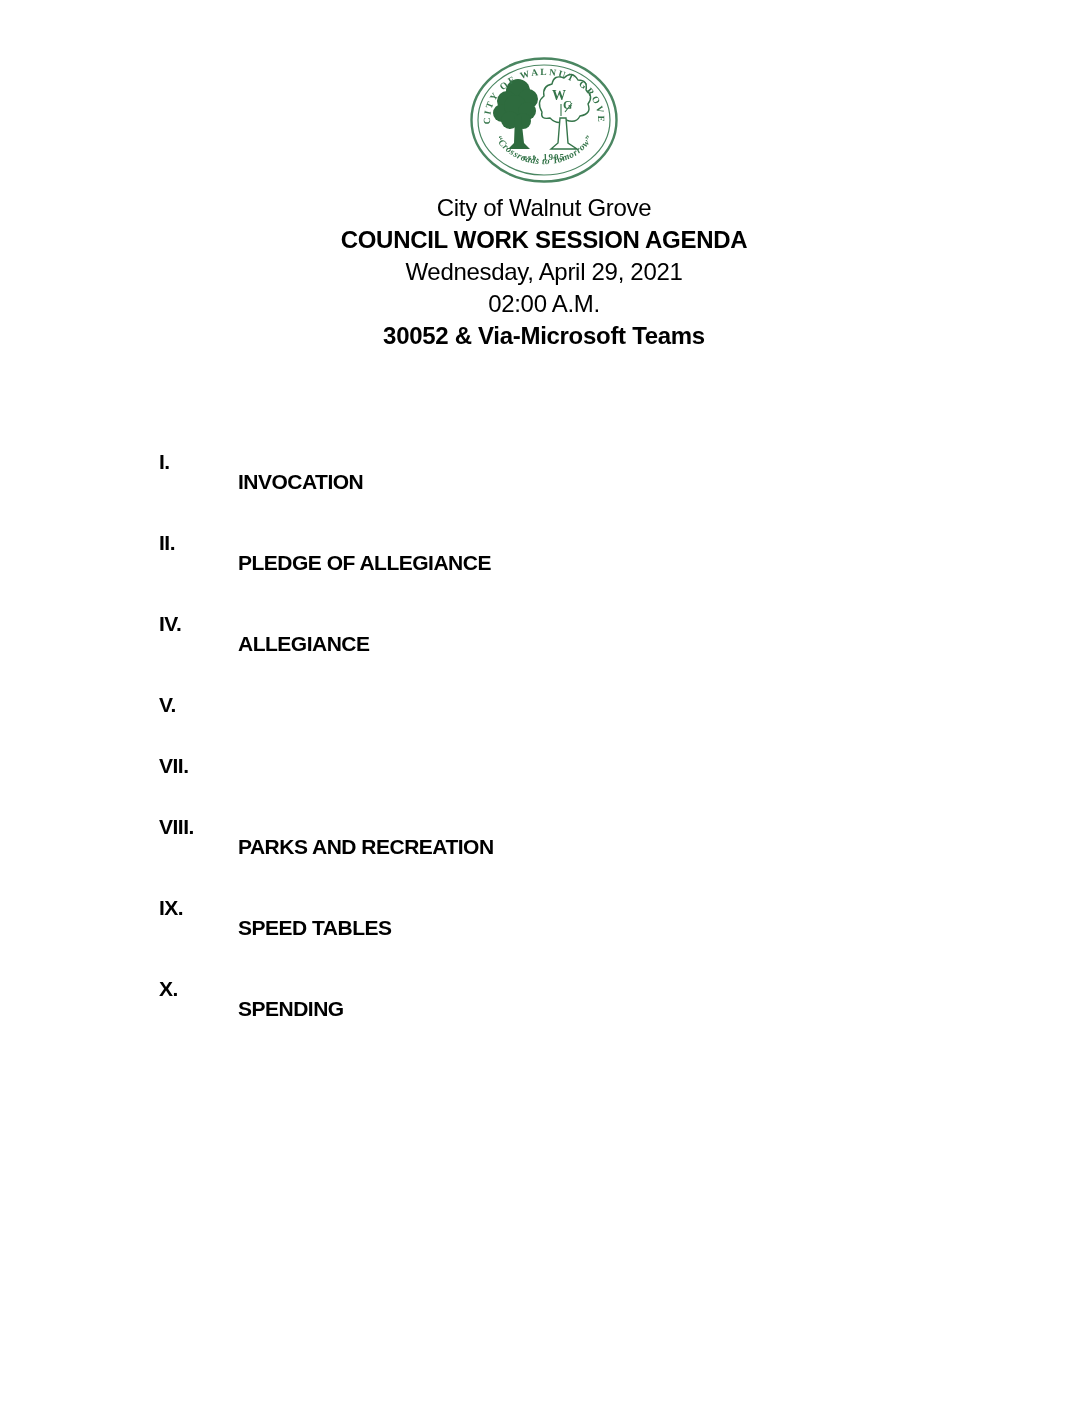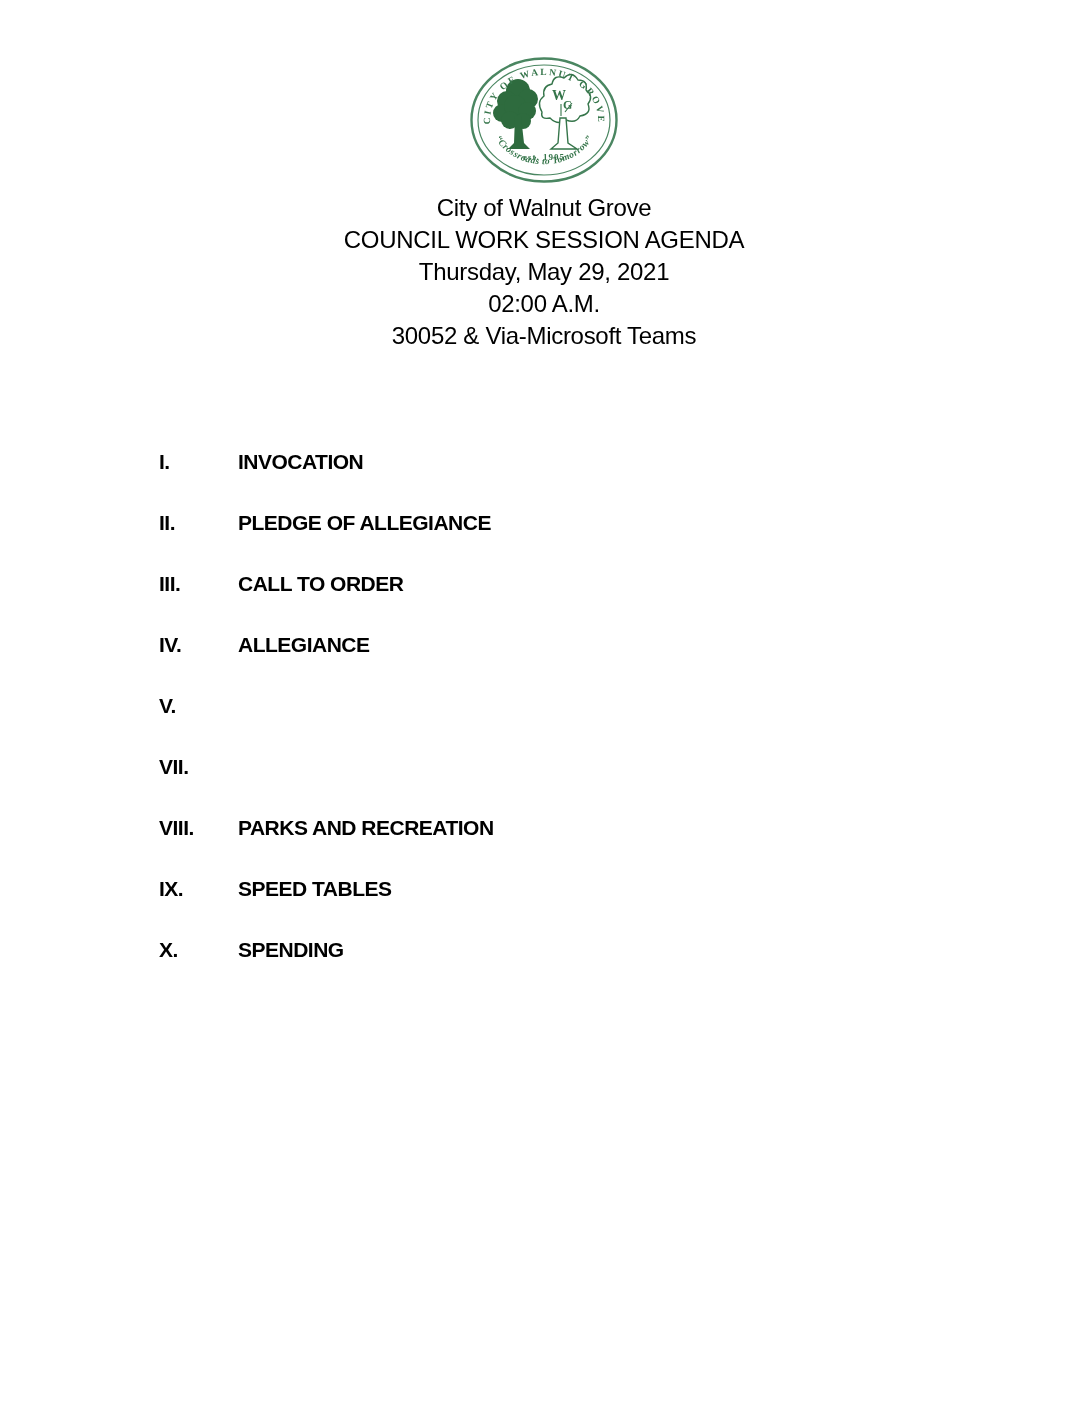--- a/index.html
+++ b/index.html
@@ -19,36 +19,36 @@
     display: flex;
     justify-content: center;
   }
   .doc-header {
     margin-top: 8px;
     text-align: center;
     font-size: 24px;
     line-height: 32px;
     letter-spacing: -0.3px;
   }
-  .doc-header .bold { font-weight: 400; }
+  .doc-header .bold { font-weight: 700; }
   .agenda {
     margin: 98px 0 0 159px;
     padding: 0;
     list-style: none;
   }
   .agenda li {
     display: flex;
     font-size: 21px;
     line-height: 24px;
     font-weight: 700;
     letter-spacing: -0.5px;
     margin-bottom: 37px;
   }
   .agenda .numeral { flex: 0 0 79px; width: 79px; }
-  .agenda .label { white-space: pre; }
+  .agenda .label { white-space: pre; margin-top: 20px; }
   svg text, svg textPath { user-select: none; }
 </style>
 </head>
 <body>
 
 <div class="page">
 
   <div class="logo-wrap">
     <svg width="152" height="128" viewBox="0 0 152 128" aria-hidden="true">
 
@@ -87,40 +87,36 @@
       </text>
       <text font-family="'Liberation Serif', serif" font-size="9.5" font-weight="bold" font-style="italic" letter-spacing="0.4" fill="#35754a">
         <textPath href="#seal-arc-bottom" startOffset="50%" text-anchor="middle">“Crossroads to Tomorrow”</textPath>
       </text>
     </svg>
   </div>
 
   <div class="doc-header">
     <div>City of Walnut Grove</div>
     <div class="bold">COUNCIL WORK SESSION AGENDA</div>
-    <div>Thursday, May 29, 2021</div>
+    <div>Wednesday, April 29, 2021</div>
     <div>02:00 A.M.</div>
     <div class="bold">30052 &amp; Via-Microsoft Teams</div>
   </div>
 
   <ol class="agenda" id="agenda-list">
     <li>
       <span class="numeral">I.</span>
       <span class="label">INVOCATION</span>
     </li>
 
     <li>
       <span class="numeral">II.</span>
       <span class="label">PLEDGE OF ALLEGIANCE</span>
     </li>
 
-    <li>
-      <span class="numeral">III.</span>
-      <span class="label">CALL TO ORDER</span>
-    </li>
 
     <li>
       <span class="numeral">IV.</span>
       <span class="label">ALLEGIANCE</span>
     </li>
 
     <li>
       <span class="numeral">V.</span>
     </li>
 

